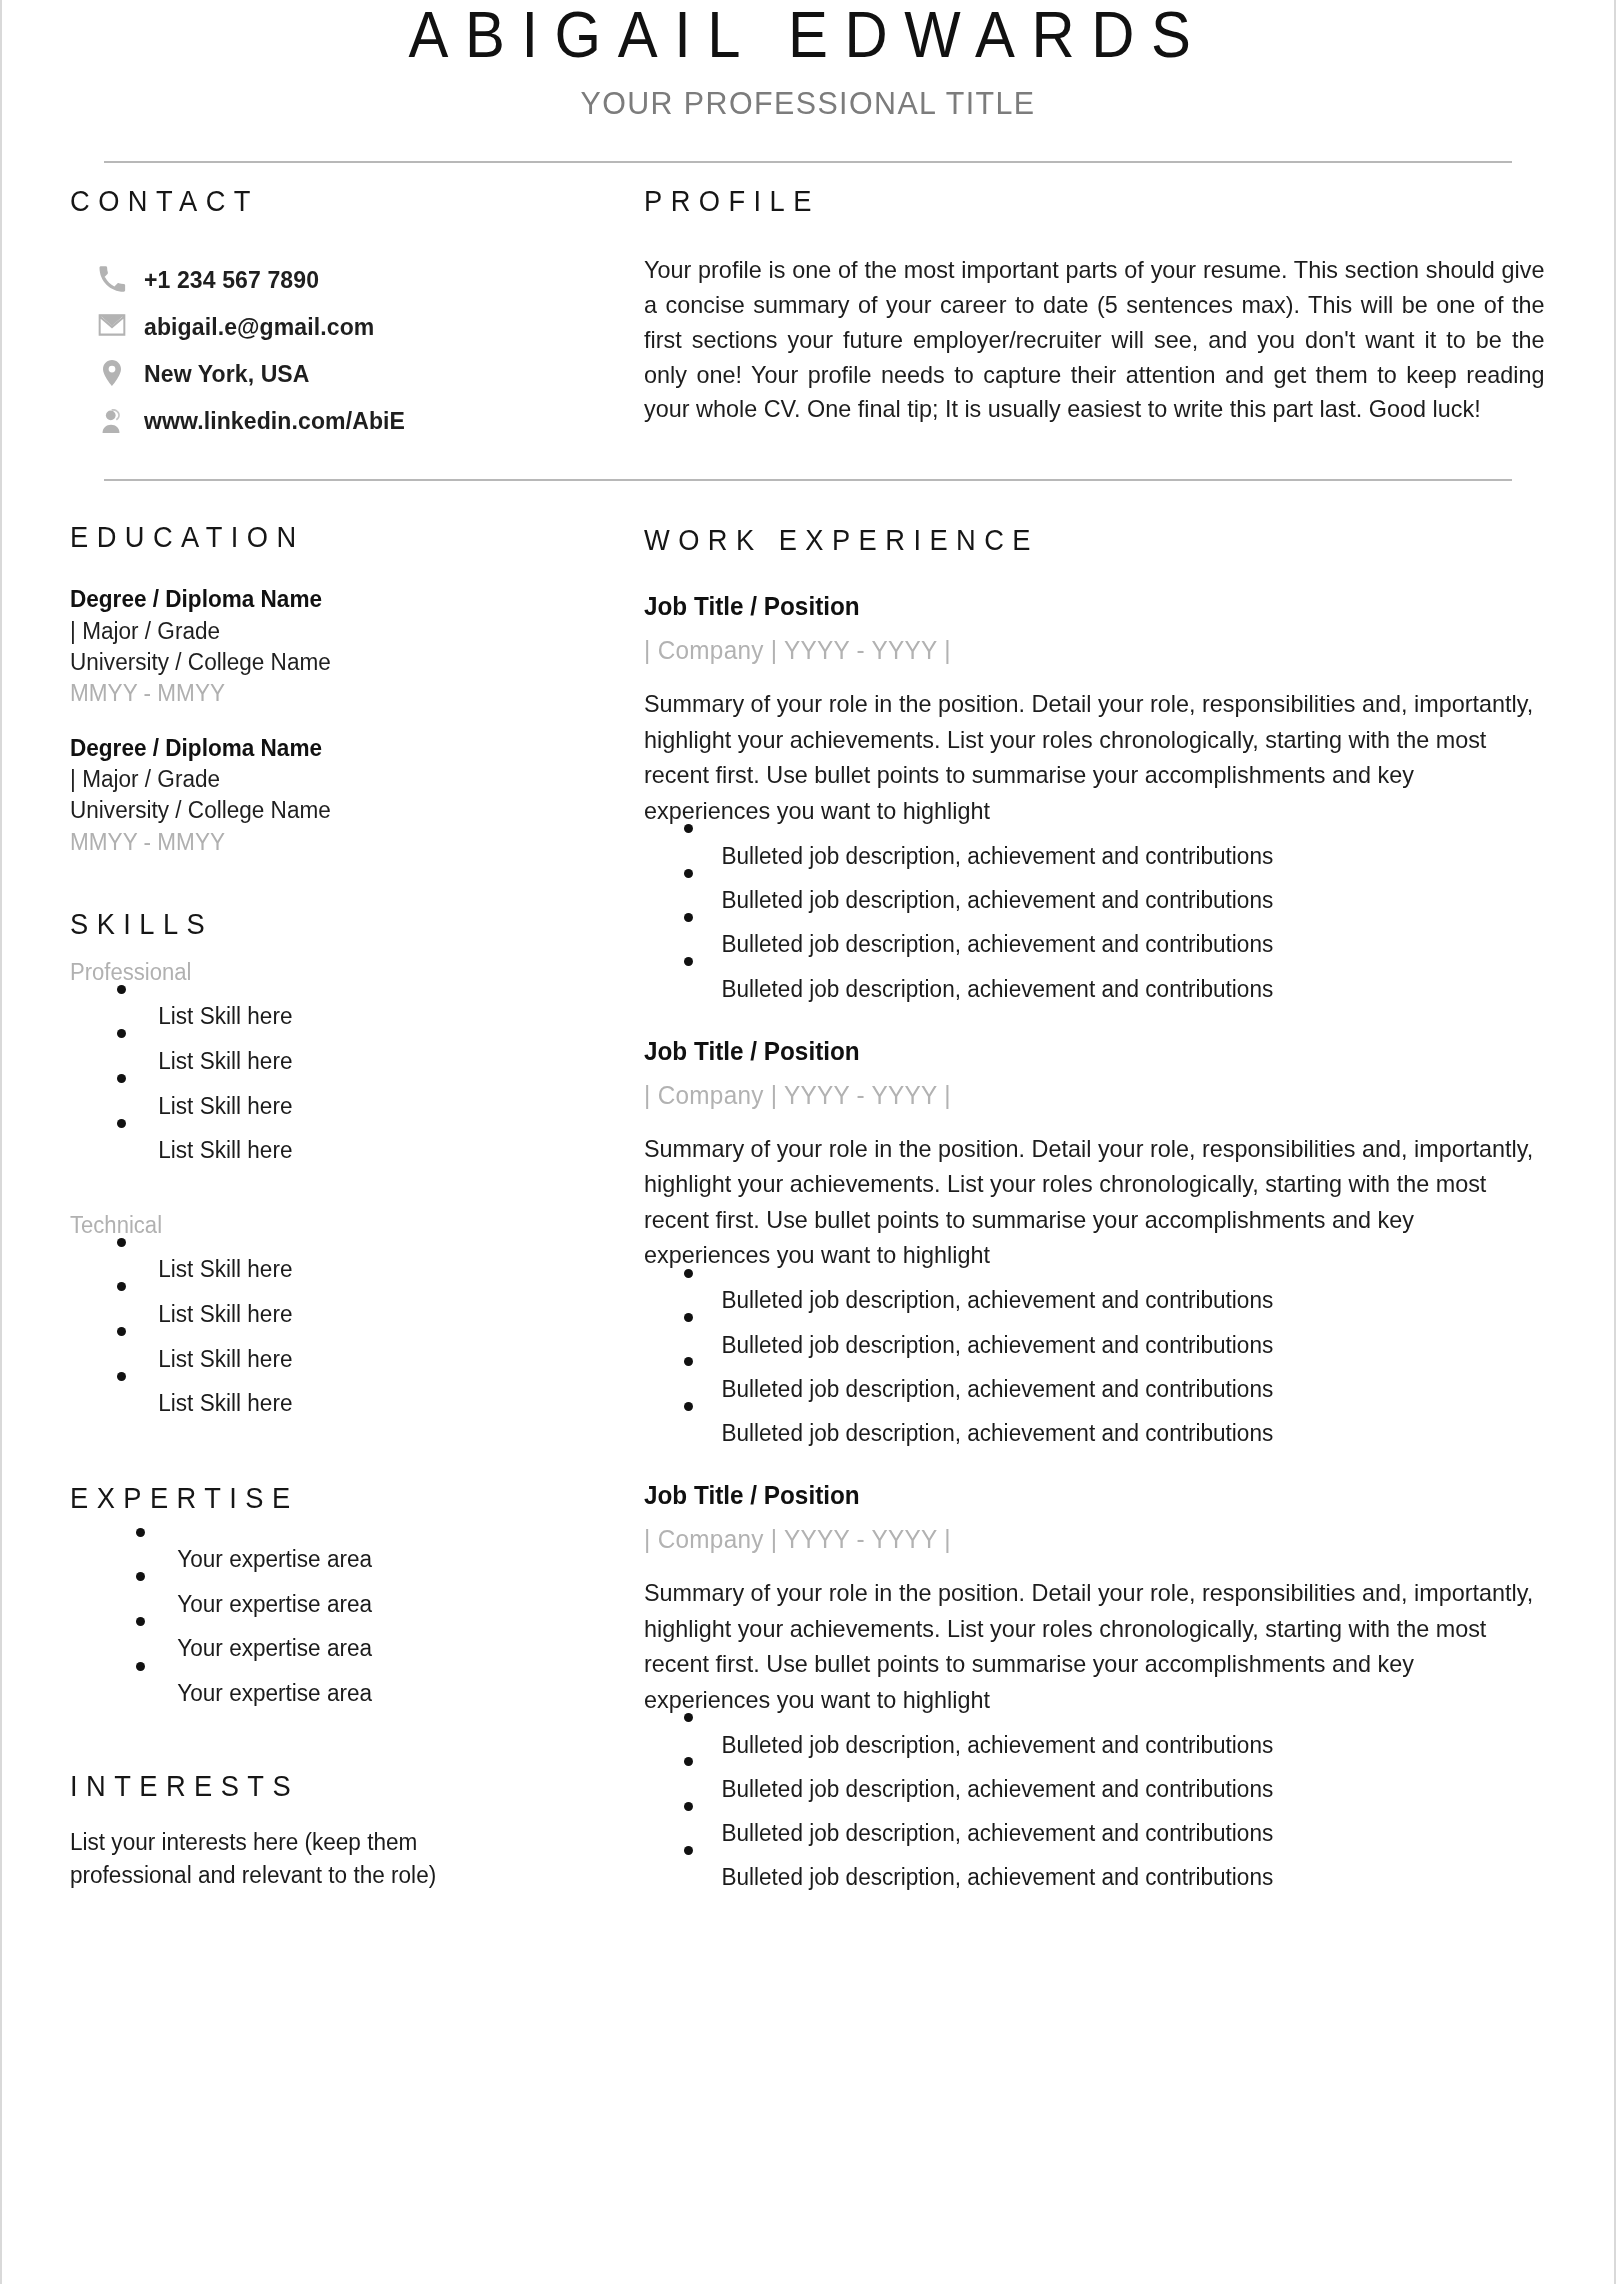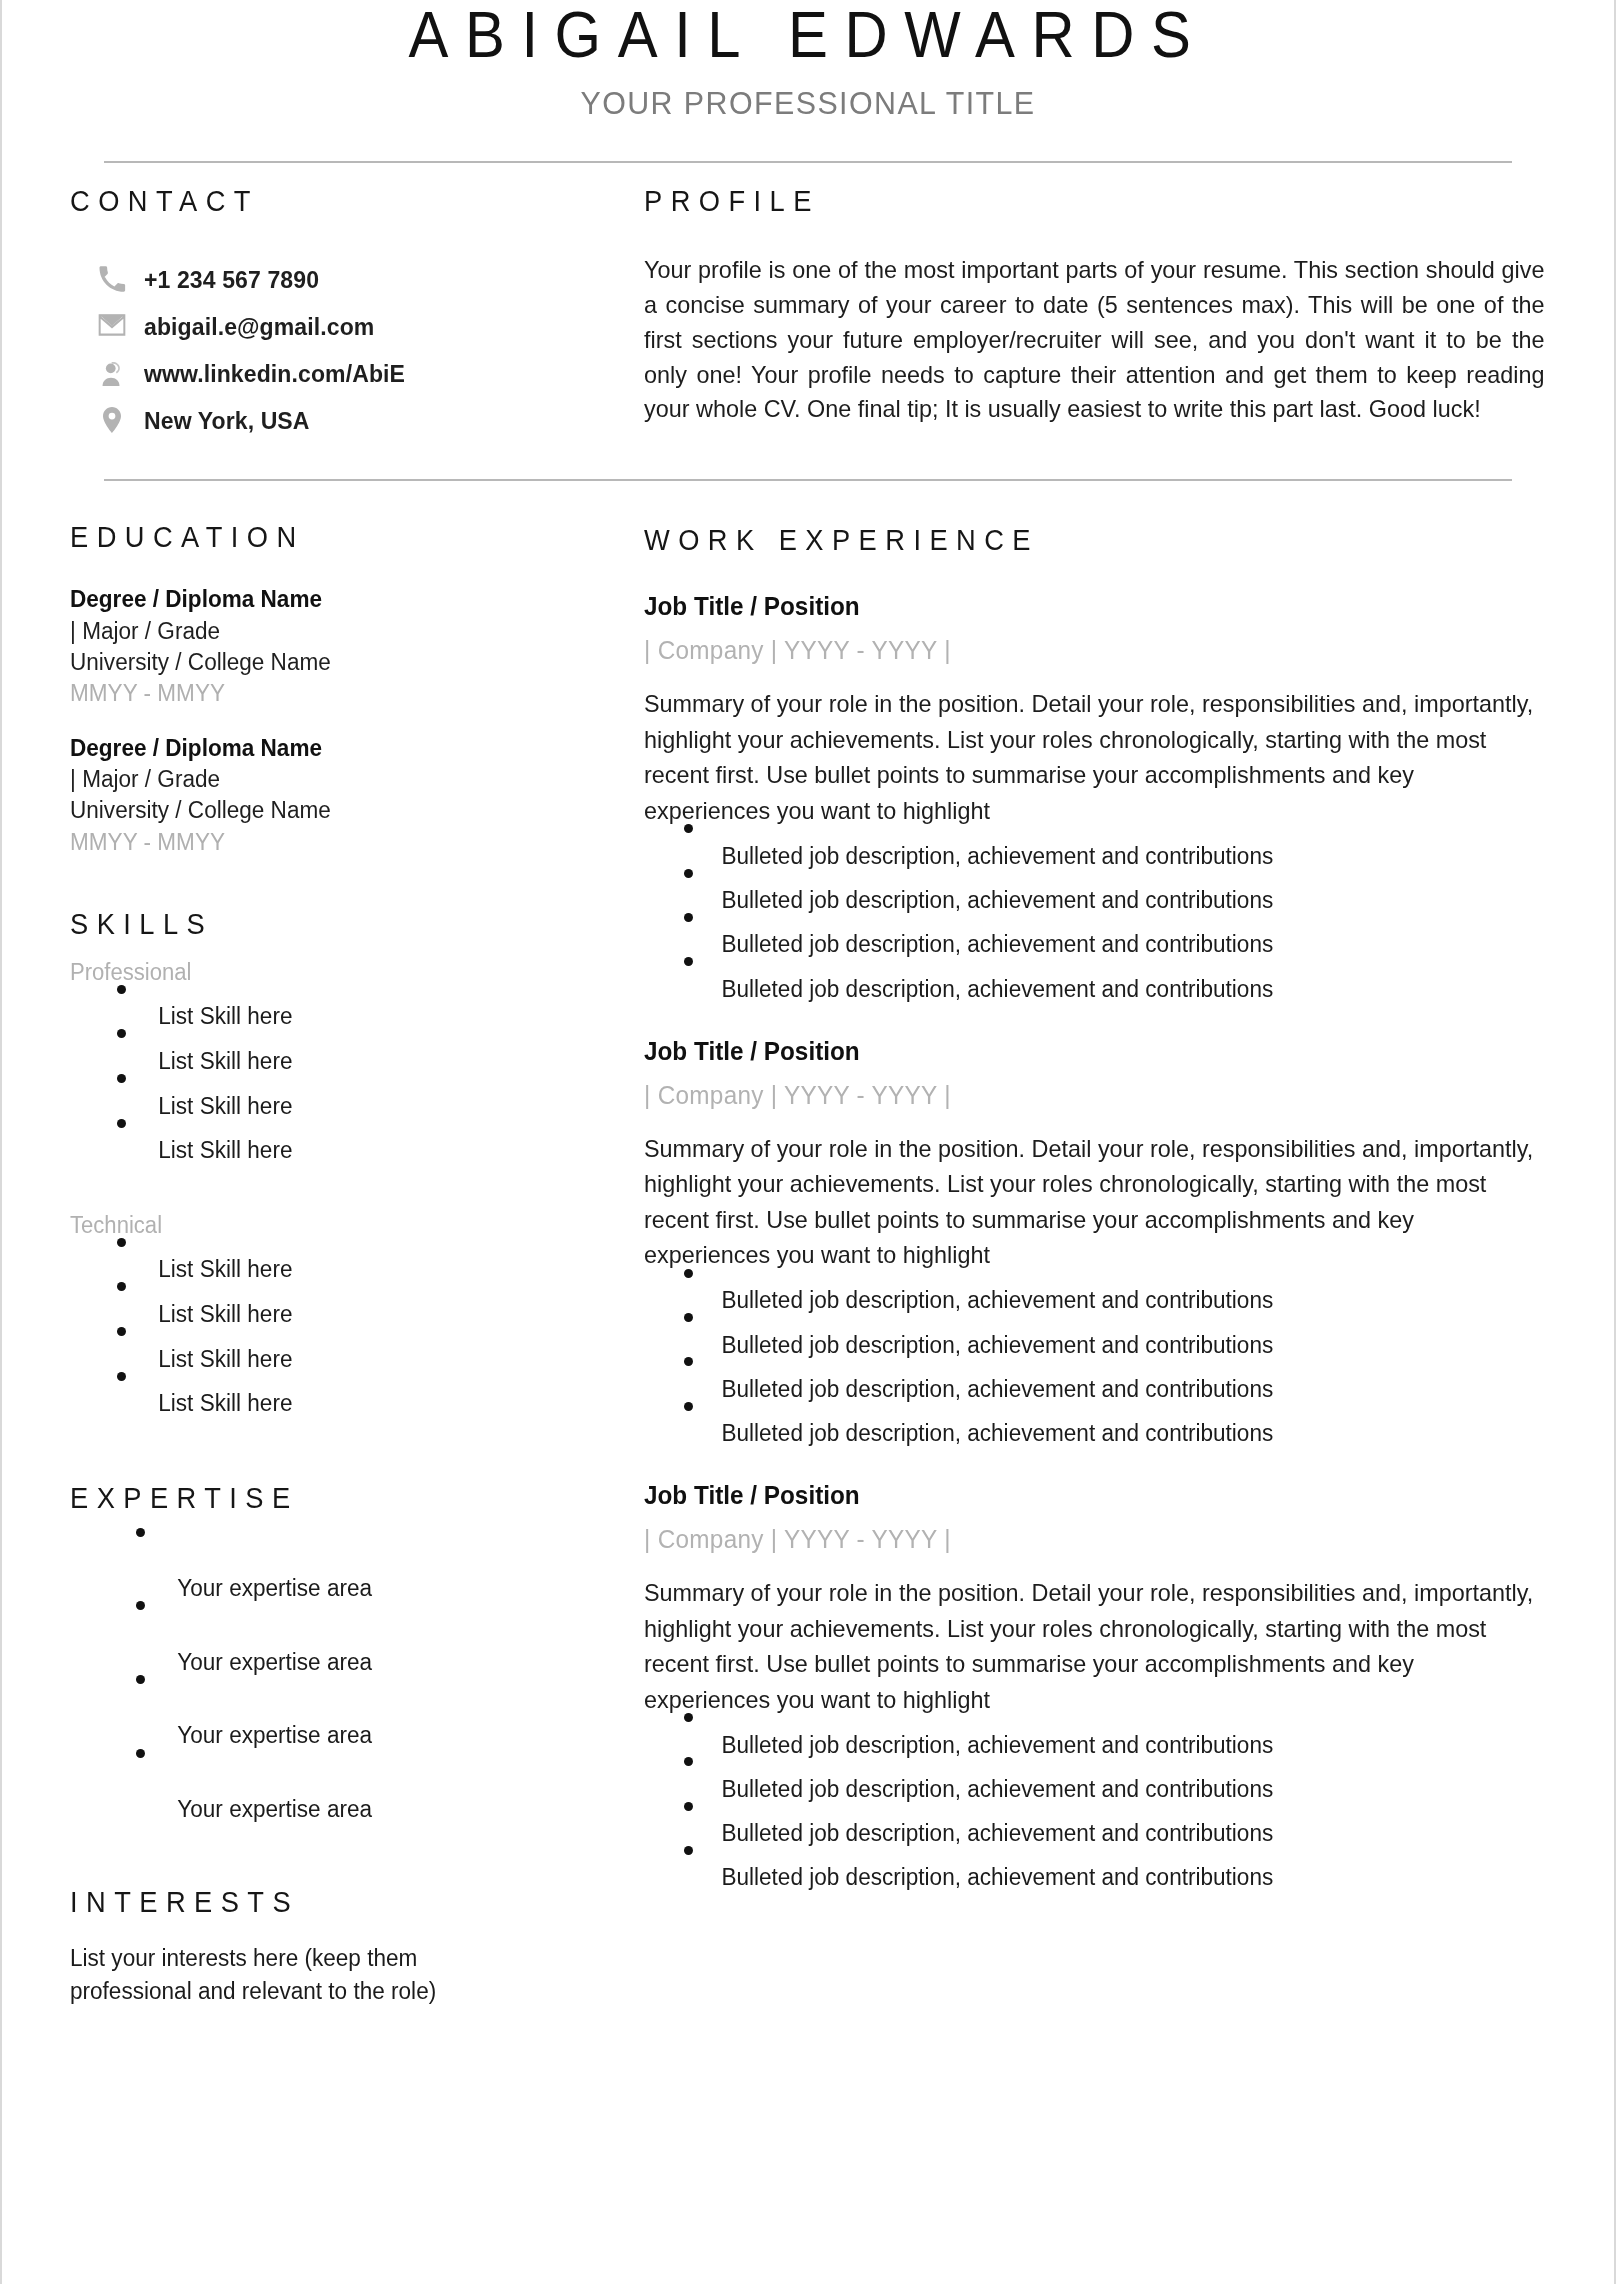--- a/index.html
+++ b/index.html
@@ -176,21 +176,21 @@
     color: #1b1b1b;
     padding-left: 43px;
     transform: scaleX(0.96);
     transform-origin: left center;
     white-space: nowrap;
   }
 
   
   .exp-block { padding-top: 60px; }
   .exp-block .bullet-list { margin-top: 18px; }
-  .exp-block .bullet-row { padding-left: 66px; gap: 29px; }
+  .exp-block .bullet-row { padding-left: 66px; }
 
   
   .int-block { padding-top: 58px; }
   .int-text {
     margin-top: 23.5px;
     font-size: 23.5px;
     line-height: 1.38;
     color: #1b1b1b;
     max-width: 457px;
     transform: scaleX(0.96);
@@ -261,42 +261,42 @@
           </div>
 
           <div class="contact-row">
             <span class="contact-icon">
               <svg width="32" height="32" viewBox="0 0 24 24" fill="#b3b3b3">
                 <path d="M2 4h20v16H2V4zm1.8 1.6L12 12.4l8.2-6.8H3.8zm-.3 12.8h17V7.4L12 14.6 3.5 7.4v11z"></path>
                 <path d="M2.5 4.4h19L12 12.6 2.5 4.4z"></path>
               </svg>
             </span>
             <span class="contact-text">abigail.e@gmail.com</span>
+          </div>
+
+          <div class="contact-row">
+            <span class="contact-icon">
+              <svg width="30" height="30" viewBox="0 0 24 24" fill="#b3b3b3">
+                <path d="M12 1.6c-4 0-7.2 3.2-7.2 7.2 0 5.4 7.2 13.6 7.2 13.6s7.2-8.2 7.2-13.6c0-4-3.2-7.2-7.2-7.2zm0 9.9a2.7 2.7 0 1 1 0-5.4 2.7 2.7 0 0 1 0 5.4z"></path>
+              </svg>
+            </span>
+            <span class="contact-text">New York, USA</span>
           </div>
 
           <div class="contact-row">
             <span class="contact-icon">
               <svg width="30" height="30" viewBox="0 0 24 24" fill="#b3b3b3">
                 <circle cx="11" cy="8.3" r="3.9"></circle>
                 <path d="M4.4 22.4c0-4 3-6.6 6.8-6.6s6.8 2.6 6.8 6.6H4.4z"></path>
                 <path d="M11.6 3.3c3.2-.5 6.1 1.2 6.6 4 .4 2-.6 3.9-2.4 5l-.7-1.1c1.4-.8 2.1-2.2 1.8-3.6-.4-2.1-2.6-3.4-5.1-3z" opacity="0.75"></path>
               </svg>
             </span>
             <span class="contact-text">www.linkedin.com/AbiE</span>
           </div>
 
-          <div class="contact-row">
-            <span class="contact-icon">
-              <svg width="30" height="30" viewBox="0 0 24 24" fill="#b3b3b3">
-                <path d="M12 1.6c-4 0-7.2 3.2-7.2 7.2 0 5.4 7.2 13.6 7.2 13.6s7.2-8.2 7.2-13.6c0-4-3.2-7.2-7.2-7.2zm0 9.9a2.7 2.7 0 1 1 0-5.4 2.7 2.7 0 0 1 0 5.4z"></path>
-              </svg>
-            </span>
-            <span class="contact-text">New York, USA</span>
-          </div>
-
         </div>
       </div>
     </div>
 
     <div class="col-right">
       <div class="profile-block">
         <div class="sec-head">PROFILE</div>
         <div class="profile-text">Your profile is one of the most important parts of your resume. This section should give a concise summary of your career to date (5 sentences max). This will be one of the first sections your future employer/recruiter will see, and you don't want it to be the only one! Your profile needs to capture their attention and get them to keep reading your whole CV. One final tip; It is usually easiest to write this part last. Good luck!</div>
       </div>
     </div>

